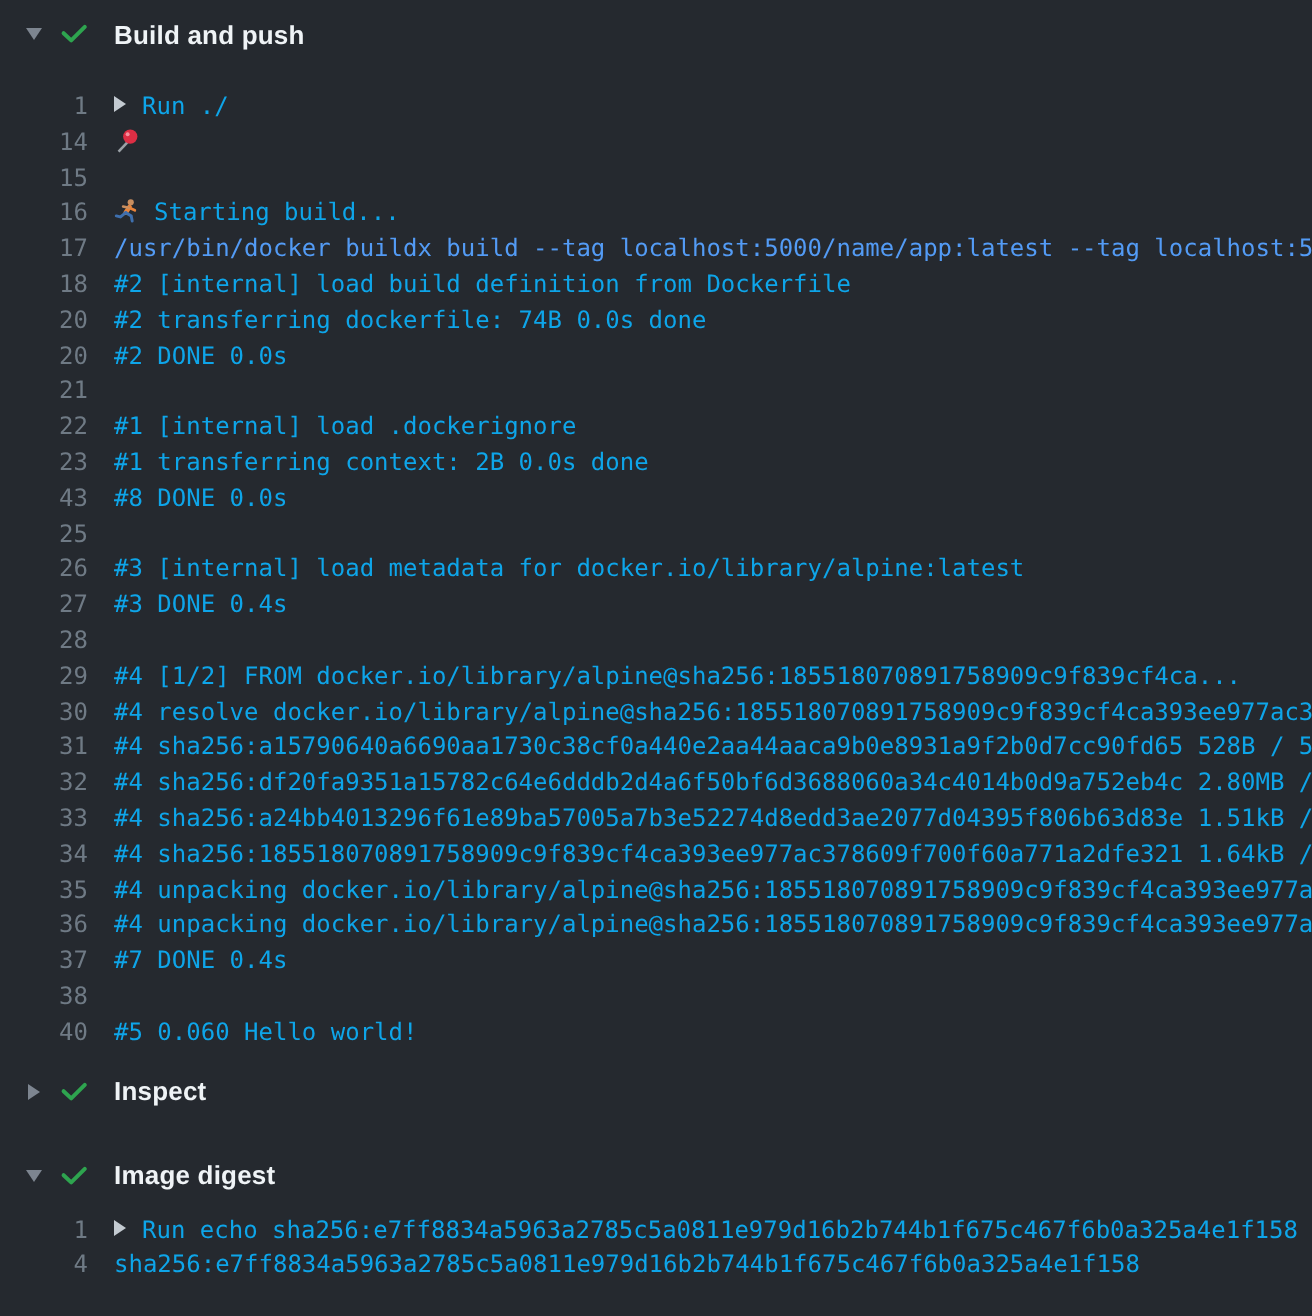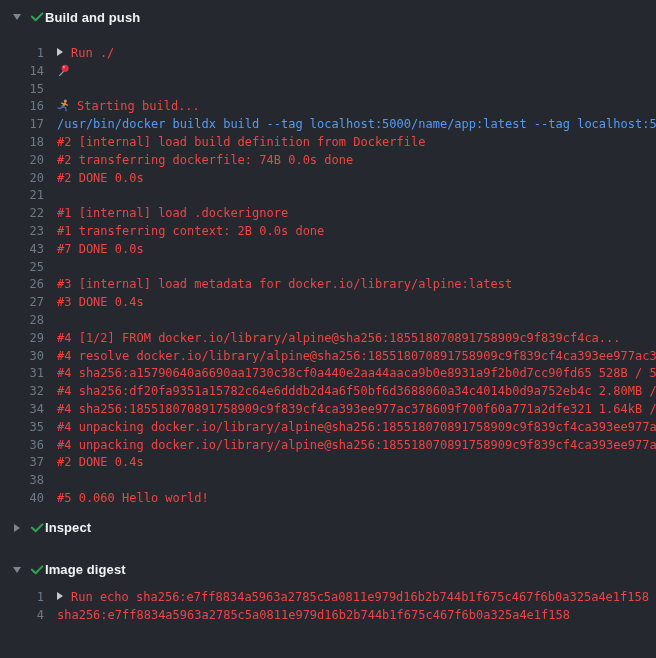--- a/index.html
+++ b/index.html
@@ -14,37 +14,37 @@
   .step-header{
     display:flex;align-items:center;
     height:34px;padding-left:9px;cursor:pointer;
   }
   .step-header.compact{height:32px;align-items:center;}
   .chev-wrap{width:15px;display:flex;justify-content:center;align-items:center;flex:none;}
   .chev-down{width:0;height:0;border-left:4.5px solid transparent;border-right:4.5px solid transparent;border-top:6px solid #7d8590;}
   .chev-right{width:0;height:0;border-top:4.5px solid transparent;border-bottom:4.5px solid transparent;border-left:6px solid #7d8590;}
   .check-wrap{width:16px;height:16px;margin-left:5px;flex:none;display:flex;align-items:center;justify-content:center;}
   .step-title{
-    margin-left:0;
+    margin-left:12px;
     color:#eff3f6;font-size:13px;font-weight:700;letter-spacing:.1px;
   }
 
   
   .step-log{padding:11px 0 4px 0;}
   .step-log.short{padding:3px 0 0 0;}
   .log-row{
     display:flex;height:17.8px;line-height:17.8px;
     font-family:"DejaVu Sans Mono", monospace;font-size:12px;
     white-space:pre;overflow:hidden;
   }
   .ln{
     flex:none;width:28px;margin-left:16px;text-align:right;
     color:#6f7a85;cursor:pointer;
   }
-  .lt{margin-left:13px;color:#ef4444;}
+  .lt{margin-left:13px;color:#0ea5e9;}
   .lt.info{color:#539bf5;}
   .run-tri{
     display:inline-block;width:0;height:0;
     border-top:4px solid transparent;border-bottom:4px solid transparent;
     border-left:6px solid #c3cad1;margin-right:8px;position:relative;top:-1px;
   }
   .inline-ico{display:inline-block;vertical-align:-2px;margin-right:7px;}
 </style>
 </head>
 <body>
@@ -78,33 +78,34 @@
               <path d="M7.2 9 L4 11.6 L1.4 11" stroke="#3e6fae" stroke-width="1.8" fill="none" stroke-linecap="round"></path>
               <circle cx="10.3" cy="2.6" r="1.9" fill="#c98e5f"></circle>
             </svg><span>Starting build...</span></span></div>
         <div class="log-row"><span class="ln">17</span><span class="lt info"><span>/usr/bin/docker buildx build --tag localhost:5000/name/app:latest --tag localhost:50</span></span></div>
         <div class="log-row"><span class="ln">18</span><span class="lt"><span>#2 [internal] load build definition from Dockerfile</span></span></div>
         <div class="log-row"><span class="ln">20</span><span class="lt"><span>#2 transferring dockerfile: 74B 0.0s done</span></span></div>
         <div class="log-row"><span class="ln">20</span><span class="lt"><span>#2 DONE 0.0s</span></span></div>
         <div class="log-row"><span class="ln">21</span><span class="lt"><span></span></span></div>
         <div class="log-row"><span class="ln">22</span><span class="lt"><span>#1 [internal] load .dockerignore</span></span></div>
         <div class="log-row"><span class="ln">23</span><span class="lt"><span>#1 transferring context: 2B 0.0s done</span></span></div>
-        <div class="log-row"><span class="ln">43</span><span class="lt"><span>#7 DONE 0.0s</span></span></div>
+        <div class="log-row"><span class="ln">43</span><span class="lt"><span>#8 DONE 0.0s</span></span></div>
         <div class="log-row"><span class="ln">25</span><span class="lt"><span></span></span></div>
         <div class="log-row"><span class="ln">26</span><span class="lt"><span>#3 [internal] load metadata for docker.io/library/alpine:latest</span></span></div>
         <div class="log-row"><span class="ln">27</span><span class="lt"><span>#3 DONE 0.4s</span></span></div>
         <div class="log-row"><span class="ln">28</span><span class="lt"><span></span></span></div>
         <div class="log-row"><span class="ln">29</span><span class="lt"><span>#4 [1/2] FROM docker.io/library/alpine@sha256:185518070891758909c9f839cf4ca...</span></span></div>
         <div class="log-row"><span class="ln">30</span><span class="lt"><span>#4 resolve docker.io/library/alpine@sha256:185518070891758909c9f839cf4ca393ee977ac37</span></span></div>
         <div class="log-row"><span class="ln">31</span><span class="lt"><span>#4 sha256:a15790640a6690aa1730c38cf0a440e2aa44aaca9b0e8931a9f2b0d7cc90fd65 528B / 5</span></span></div>
         <div class="log-row"><span class="ln">32</span><span class="lt"><span>#4 sha256:df20fa9351a15782c64e6dddb2d4a6f50bf6d3688060a34c4014b0d9a752eb4c 2.80MB /</span></span></div>
+        <div class="log-row"><span class="ln">33</span><span class="lt"><span>#4 sha256:a24bb4013296f61e89ba57005a7b3e52274d8edd3ae2077d04395f806b63d83e 1.51kB /</span></span></div>
         <div class="log-row"><span class="ln">34</span><span class="lt"><span>#4 sha256:185518070891758909c9f839cf4ca393ee977ac378609f700f60a771a2dfe321 1.64kB /</span></span></div>
         <div class="log-row"><span class="ln">35</span><span class="lt"><span>#4 unpacking docker.io/library/alpine@sha256:185518070891758909c9f839cf4ca393ee977a</span></span></div>
         <div class="log-row"><span class="ln">36</span><span class="lt"><span>#4 unpacking docker.io/library/alpine@sha256:185518070891758909c9f839cf4ca393ee977a</span></span></div>
-        <div class="log-row"><span class="ln">37</span><span class="lt"><span>#2 DONE 0.4s</span></span></div>
+        <div class="log-row"><span class="ln">37</span><span class="lt"><span>#7 DONE 0.4s</span></span></div>
         <div class="log-row"><span class="ln">38</span><span class="lt"><span></span></span></div>
         <div class="log-row"><span class="ln">40</span><span class="lt"><span>#5 0.060 Hello world!</span></span></div>
       </div>
     </section>
     <section>
       <div class="step-header compact">
         <span class="chev-wrap">
           <span class="chev-right"></span>
         </span>
         <span class="check-wrap">

